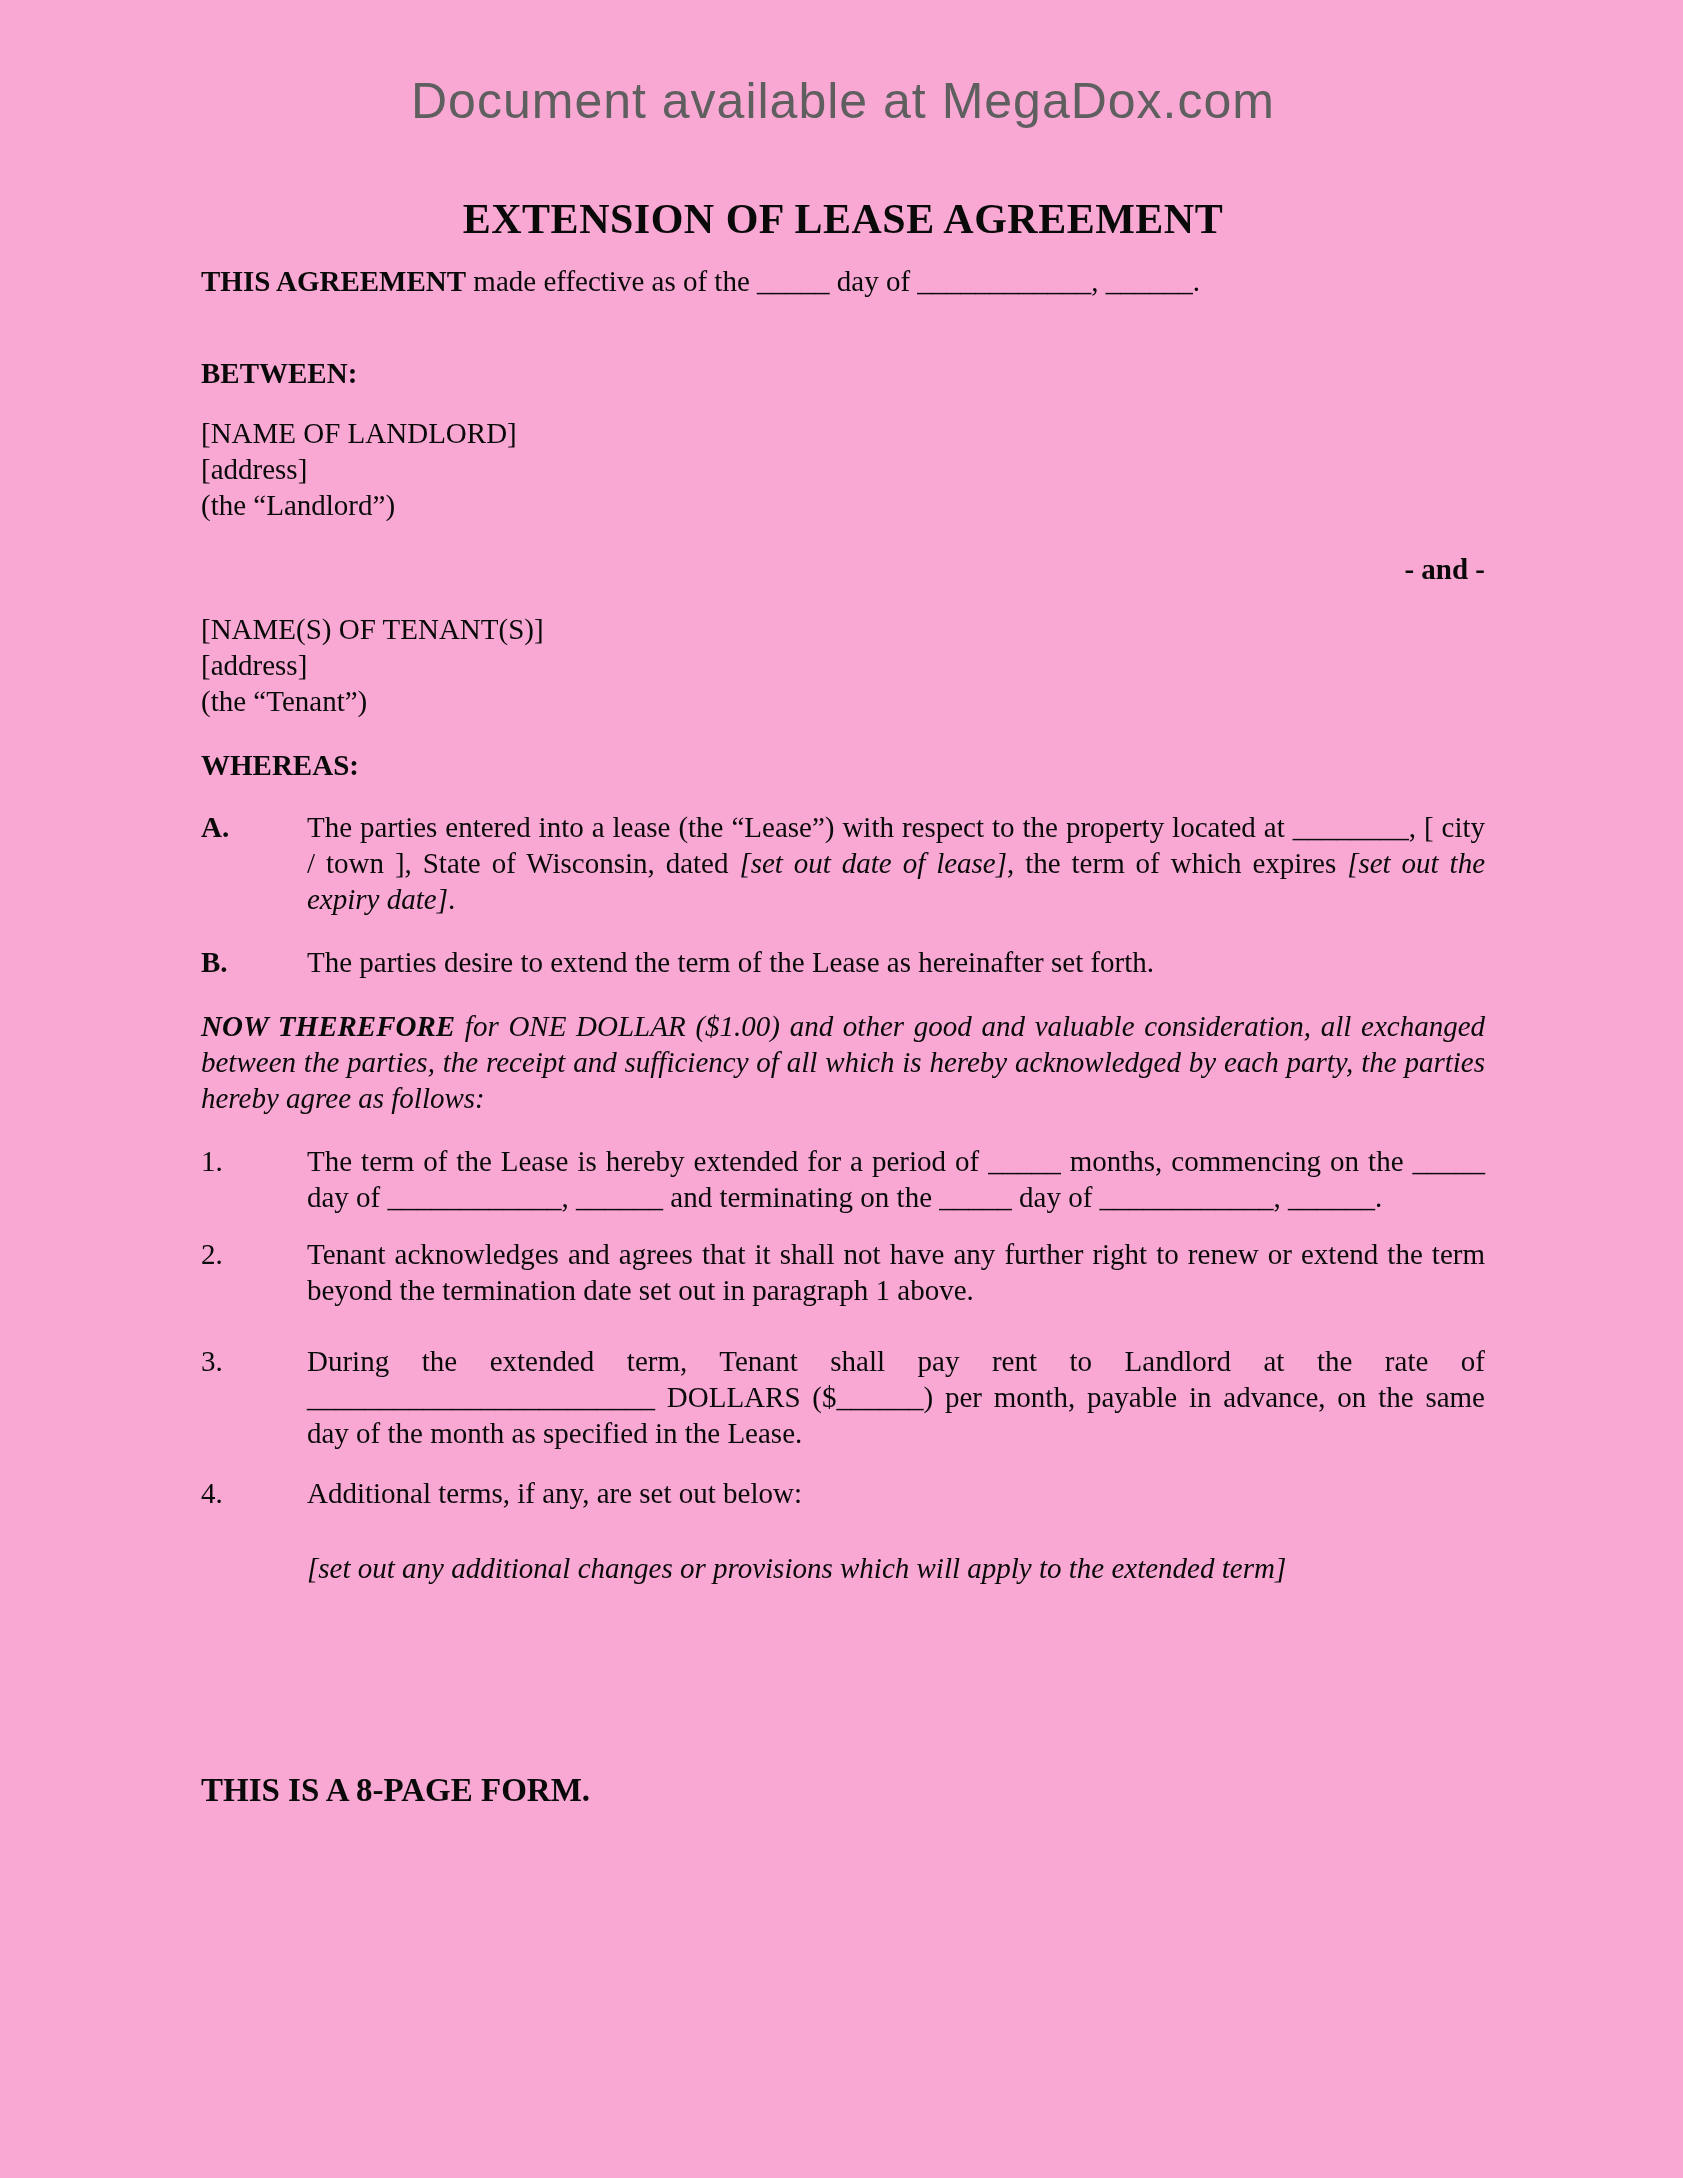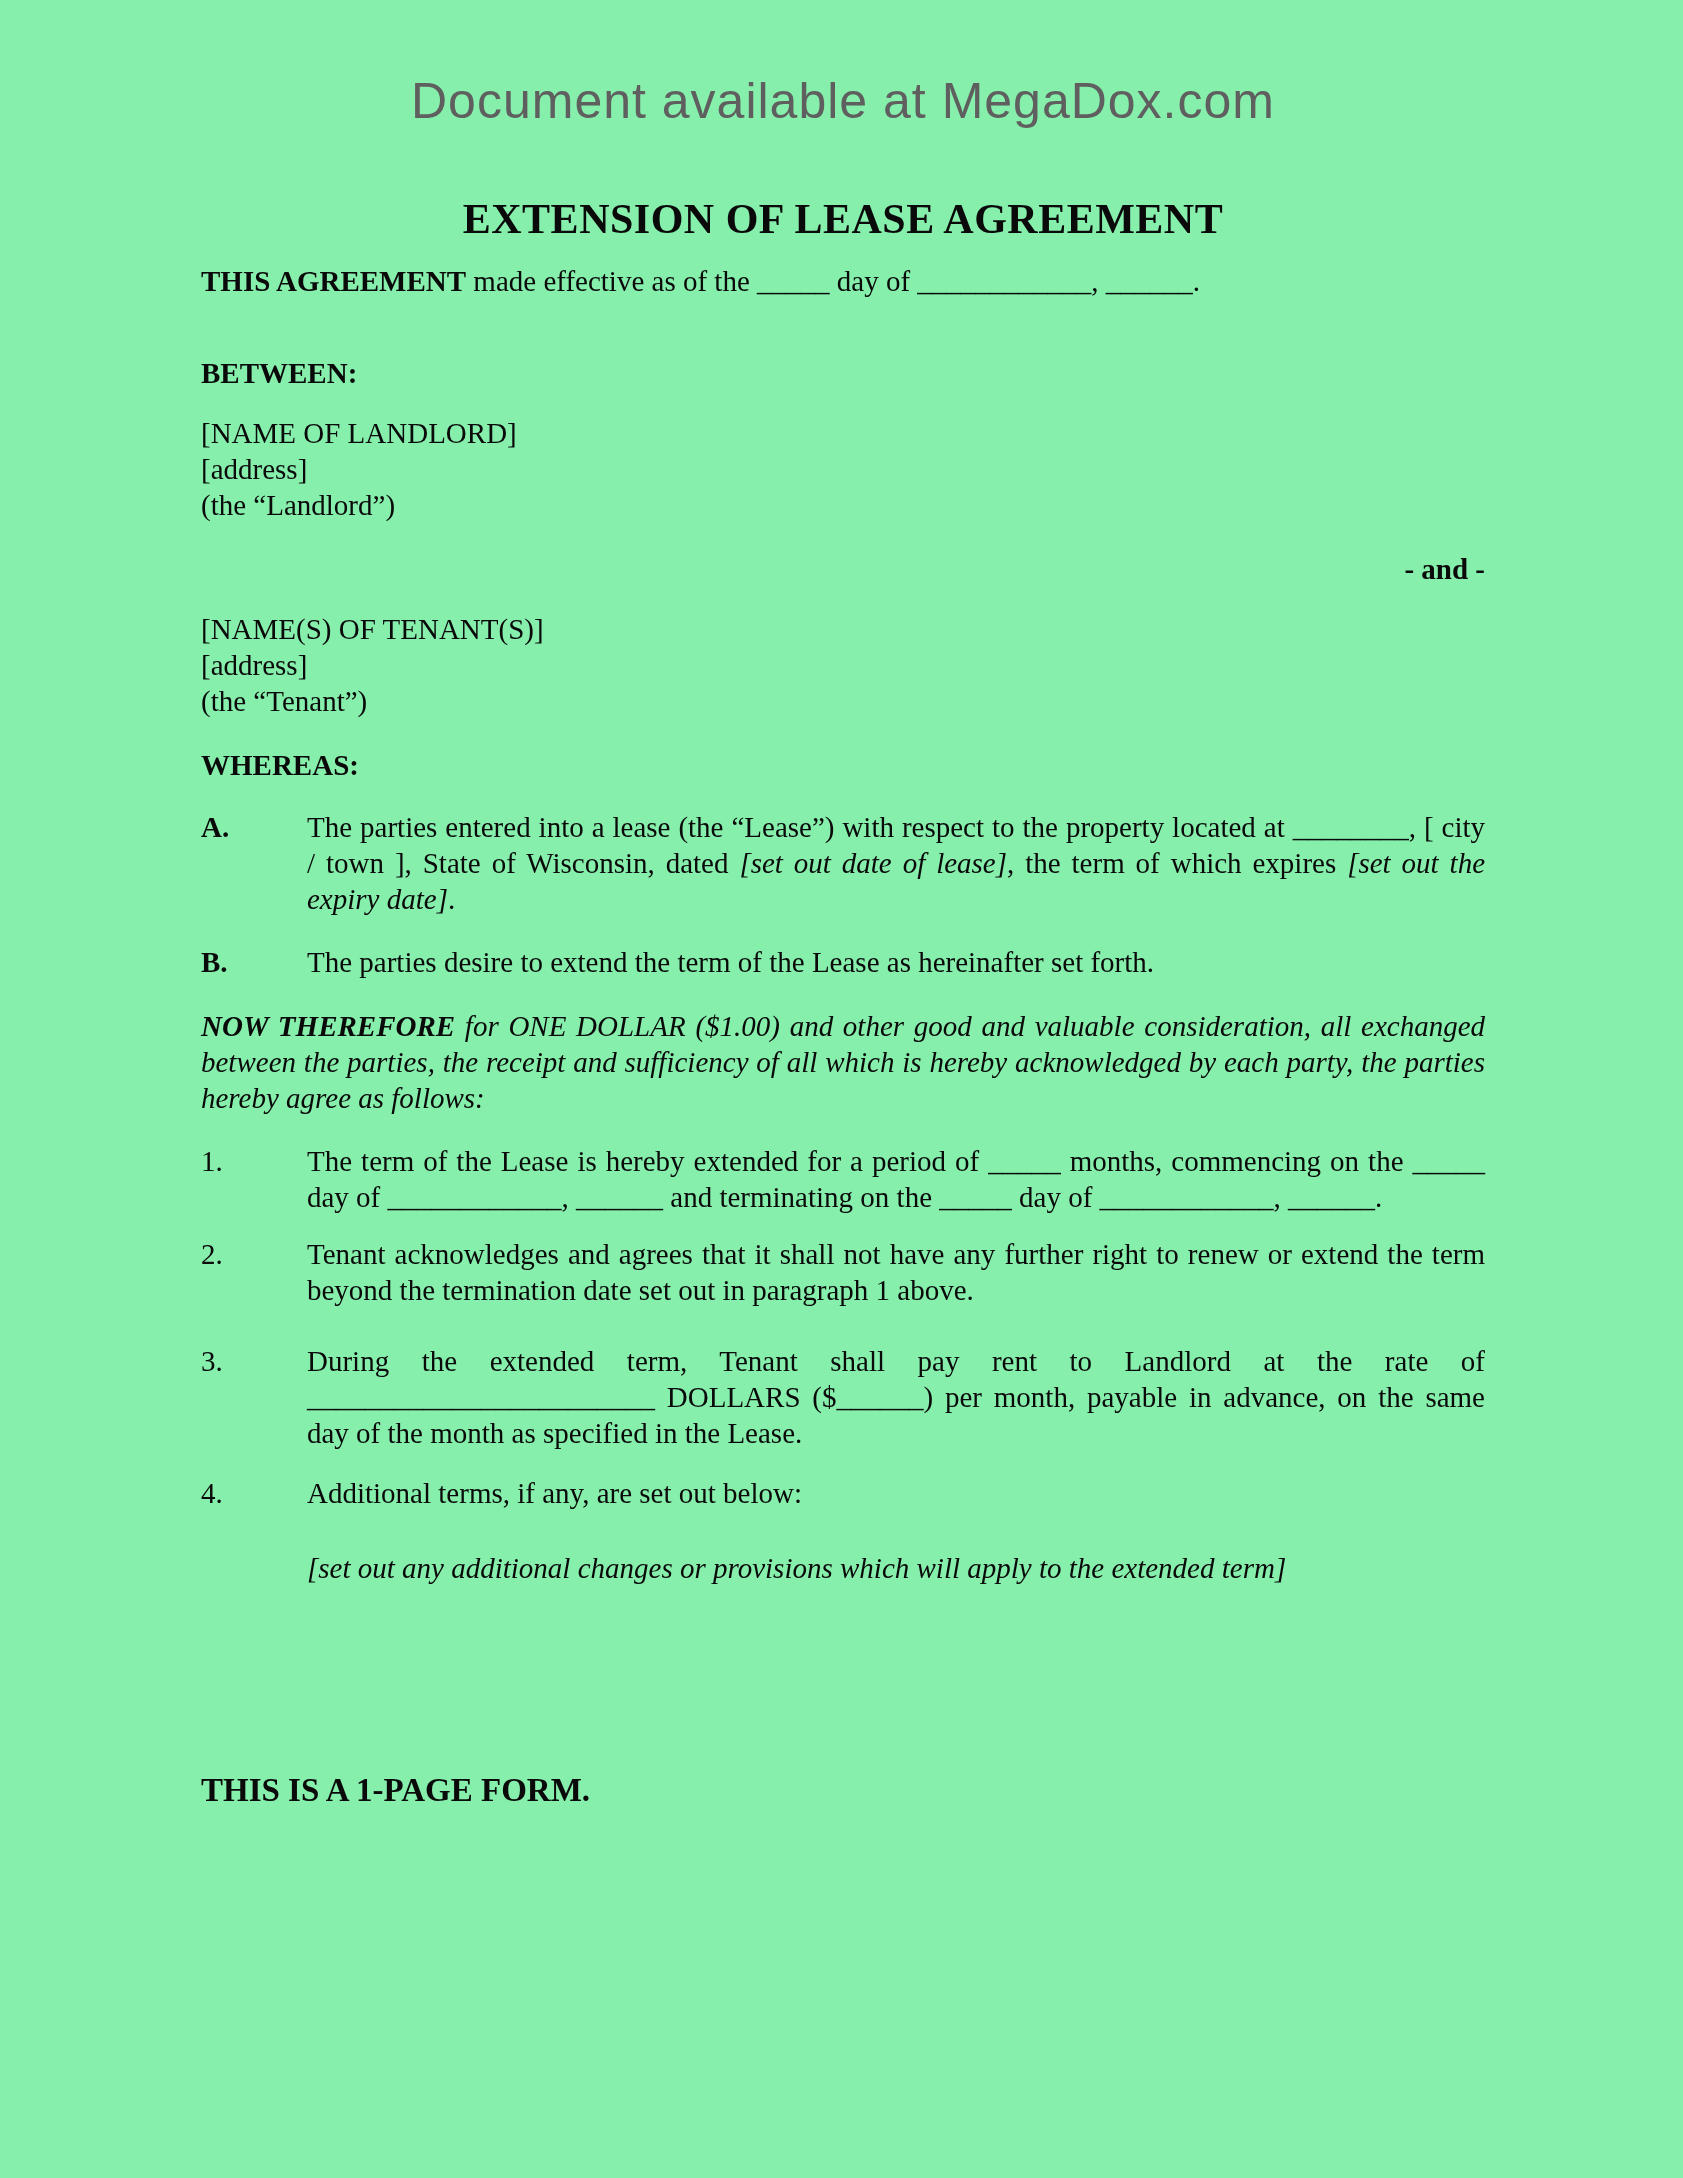--- a/index.html
+++ b/index.html
@@ -1,20 +1,20 @@
 <!DOCTYPE html>
 <html><head>
 <meta charset="utf-8">
 <style>
   html, body { margin: 0; padding: 0; background: #ffffff; }
   .page {
     position: relative;
     width: 1683px;
     height: 2178px;
-    background: #86efac;
+    background: #f9a8d4;
     box-sizing: border-box;
     padding: 59px 198px 1px 201px;
     font-family: "Liberation Serif", serif;
     font-size: 29px;
     line-height: 36px;
     color: #0a0a0a;
     overflow: hidden;
   }
   .watermark {
     margin-top: 12px;
@@ -120,16 +120,16 @@
     <div class="body">During the extended term, Tenant shall pay rent to Landlord at the rate of ________________________ DOLLARS ($______) per month, payable in advance, on the same day of the month as specified in the Lease.</div>
   </div>
 
   <div class="item m-c4">
     <div class="marker">4.</div>
     <div class="body">Additional terms, if any, are set out below:</div>
   </div>
 
   <div class="note">[set out any additional changes or provisions which will apply to the extended term]</div>
 
-  <div class="footer-note">THIS IS A 1-PAGE FORM.</div>
+  <div class="footer-note">THIS IS A 8-PAGE FORM.</div>
 
 </div>
 
 
 </body></html>

